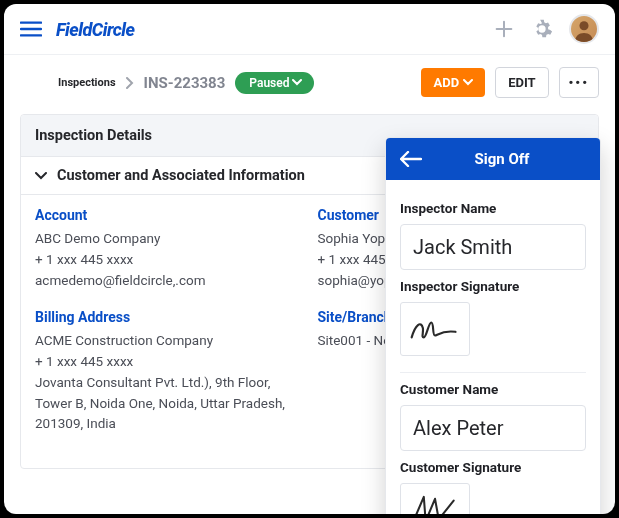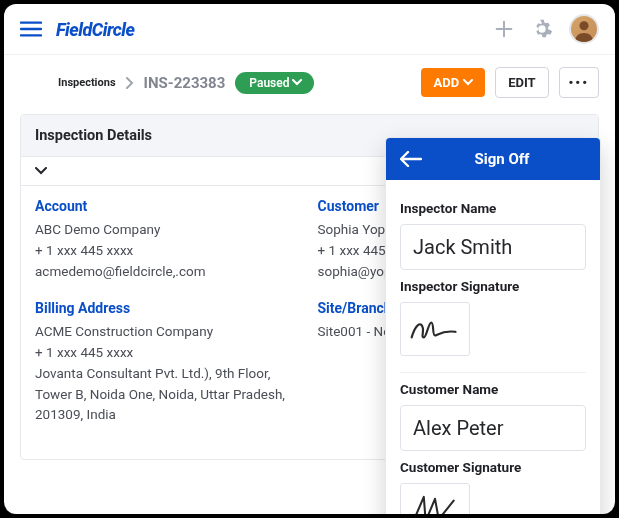--- a/index.html
+++ b/index.html
@@ -86,20 +86,21 @@
     <button class="btn btn-outline">EDIT</button>
     <button class="btn btn-outline btn-more">•••</button>
   </div>
 
   <div class="panel">
     <div class="panel-head">Inspection Details</div>
     <div class="collapser">
       <svg width="12" height="8" viewBox="0 0 12 8">
           <path d="M1 1l5 5 5-5" stroke="#26272b" stroke-width="2" fill="none" stroke-linecap="round"></path>
         </svg>
+      <span>Customer and Associated Information</span>
     </div>
     <div class="body2col">
       <div class="col">
         <div class="sec-block">
           <div class="sec-title">Account</div>
           <div class="sec-line">ABC Demo Company</div>
           <div class="sec-line">+ 1 xxx 445 xxxx</div>
           <div class="sec-line">acmedemo@fieldcircle,.com</div>
         </div>
         <div class="sec-block">

